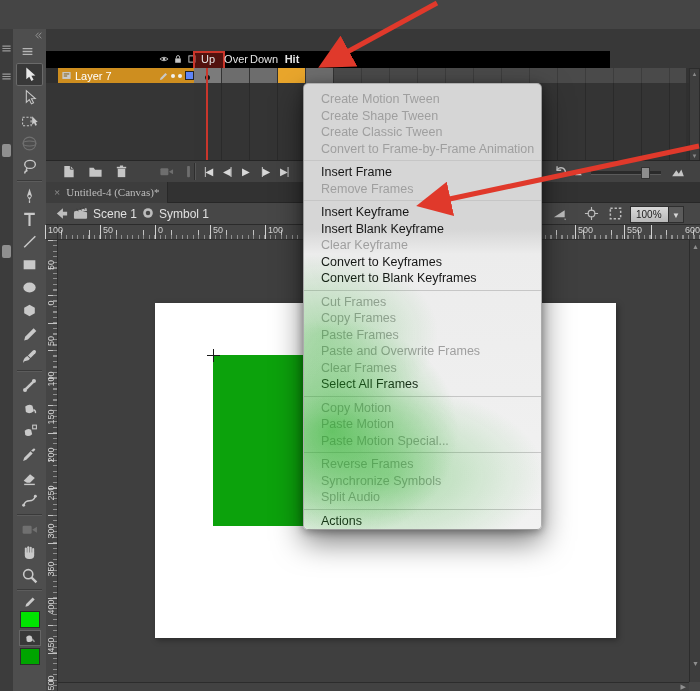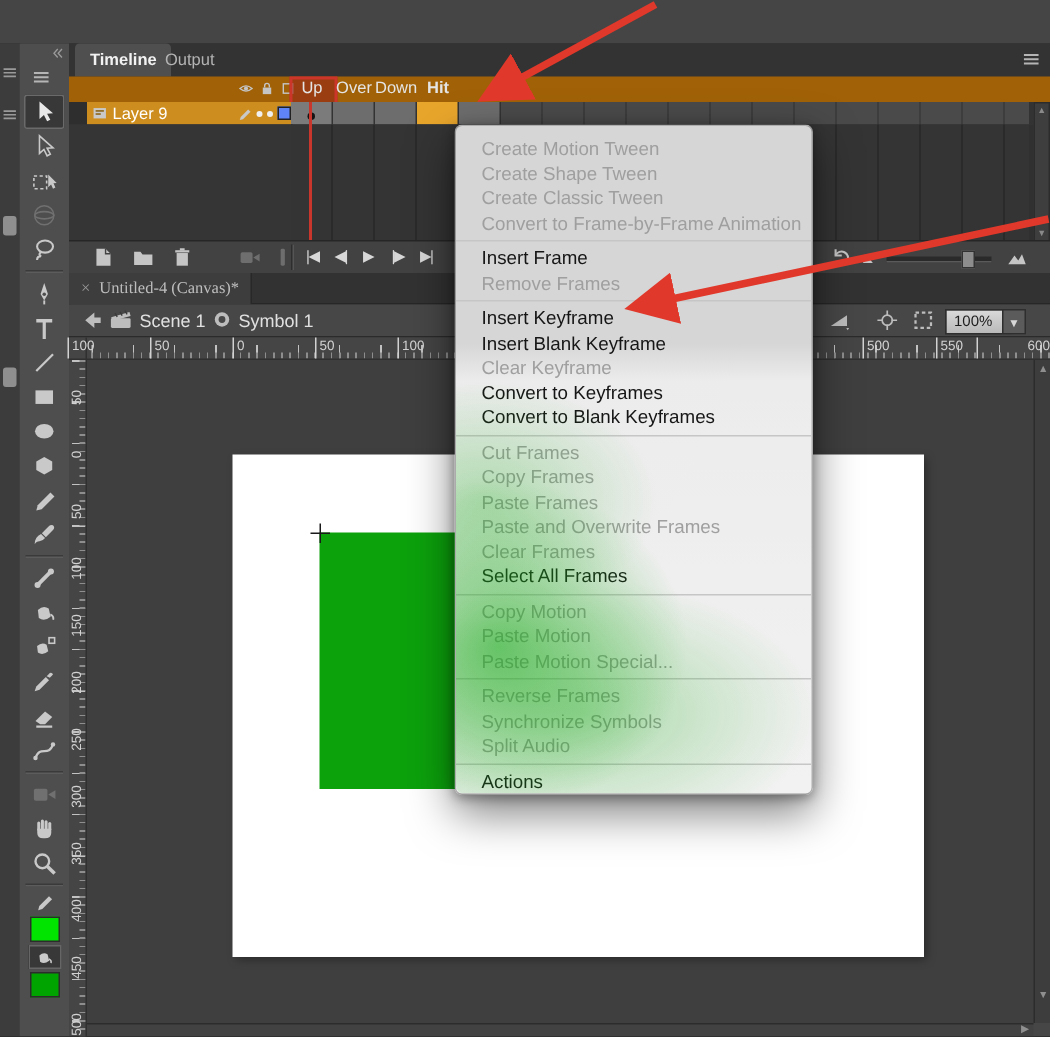--- a/index.html
+++ b/index.html
@@ -30,21 +30,21 @@
   .swatch-ico{width:22px;height:16px;margin:1px auto;display:flex;align-items:center;justify-content:center;color:#c9c9c9;}
   .swatch-ico.boxed{background:#383838;box-shadow:0 0 0 1px #666 inset;}
 
   
   #tl-panel{left:46px;top:29px;width:654px;height:153px;background:#383838;}
   #tl-tabbar{position:absolute;left:0;top:0;width:654px;height:22px;background:#333;}
   .tl-tab{position:absolute;top:0;height:22px;line-height:22px;padding:0 10px;font-size:11px;color:#b3b3b3;}
   .tl-tab.active{background:#4f4f4f;color:#f2f2f2;font-weight:bold;border-radius:3px 3px 0 0;}
   #tl-panelmenu{position:absolute;right:6px;top:4px;color:#b5b5b5;}
 
-  #tl-header{position:absolute;left:0;top:22px;width:654px;height:17px;background:#a16207;border-bottom:1px solid #2d2d2d;}
+  #tl-header{position:absolute;left:0;top:22px;width:564px;height:17px;background:#000000;border-bottom:1px solid #2d2d2d;}
   #tl-visicons{position:absolute;left:113px;top:3px;display:flex;gap:4px;color:#c5c5c5;}
   .frame-label{position:absolute;top:0;width:28px;height:17px;line-height:17px;text-align:center;font-size:11px;color:#e4e4e4;}
   #playhead-box{position:absolute;left:147px;top:0;width:28px;height:15px;background:rgba(150,32,26,.55);border:2px solid #cb352a;}
 
   #tl-layerrow{position:absolute;left:0;top:39px;width:654px;height:15px;background:#454545;}
   #layerrow-fill{position:absolute;left:288px;top:0;width:352px;height:15px;
       background:repeating-linear-gradient(90deg,#4a4a4a 0 27px,#3d3d3d 27px 28px);}
   #layer-left{position:absolute;left:12px;top:0;width:136px;height:15px;display:flex;align-items:center;gap:3px;padding-left:3px;box-sizing:border-box;}
   #layer-left .lname{font-size:11px;color:#fff;flex:1;}
   .ldot{width:4px;height:4px;border-radius:50%;background:#f0f0f0;}
@@ -311,29 +311,20 @@
           <svg width="13" height="13" viewBox="0 0 16 16">
             <path d="M4 6.2 Q7.5 3 10.8 5.4 L12 10.5 Q8 13.8 4.6 11.3 Z" fill="currentColor"></path>
             <path d="M11.8 9 q2.4 1.2 1.8 3.4" fill="none" stroke="currentColor" stroke-width="1.2"></path>
           </svg>
         </div>
         <div class="swatch" style="background: rgb(0, 164, 0);"></div>
       </div>
   </div>
 
   <div id="tl-panel" class="abs">
-    <div id="tl-tabbar">
-      <span class="tl-tab active" style="left:4px;">Timeline</span>
-      <span class="tl-tab" style="left:54px;">Output</span>
-      <span id="tl-panelmenu" class="icon">
-          <svg width="13" height="13" viewBox="0 0 16 16">
-            <path d="M2 4.5 H14 M2 8 H14 M2 11.5 H14" stroke="currentColor" stroke-width="1.6"></path>
-          </svg>
-        </span>
-    </div>
 
     <div id="tl-header">
       <span id="tl-visicons">
         <span class="icon">
             <svg width="10" height="10" viewBox="0 0 16 16">
               <path d="M1.5 8 Q8 2.5 14.5 8 Q8 13.5 1.5 8 Z" fill="none" stroke="currentColor" stroke-width="1.4"></path>
               <circle cx="8" cy="8" r="2.2" fill="currentColor"></circle>
             </svg>
           </span>
         <span class="icon">
@@ -355,21 +346,21 @@
     <div id="tl-layerrow">
       <div style="position:absolute;left:0;top:0;width:12px;height:15px;background:#2e2e2e;"></div>
       <div id="layer-left" style="background: rgb(206, 142, 31);">
         <span class="icon">
             <svg width="11" height="11" viewBox="0 0 16 16">
               <rect x="2" y="3" width="12" height="10" fill="currentColor"></rect>
               <rect x="4" y="5" width="8" height="1.5" fill="#8a6315"></rect>
               <rect x="4" y="8" width="5" height="1.5" fill="#8a6315"></rect>
             </svg>
           </span>
-        <span class="lname">Layer 9</span>
+        <span class="lname">Layer 7</span>
         <span class="icon">
             <svg width="10" height="10" viewBox="0 0 16 16">
               <path d="M3 14.5 l.9-3.4 8-8 2.5 2.5 -8 8 Z" fill="currentColor"></path>
             </svg>
           </span>
         <span class="ldot"></span>
         <span class="ldot"></span>
         <span class="lsq"></span>
       </div>
       <div id="frame-cells">

